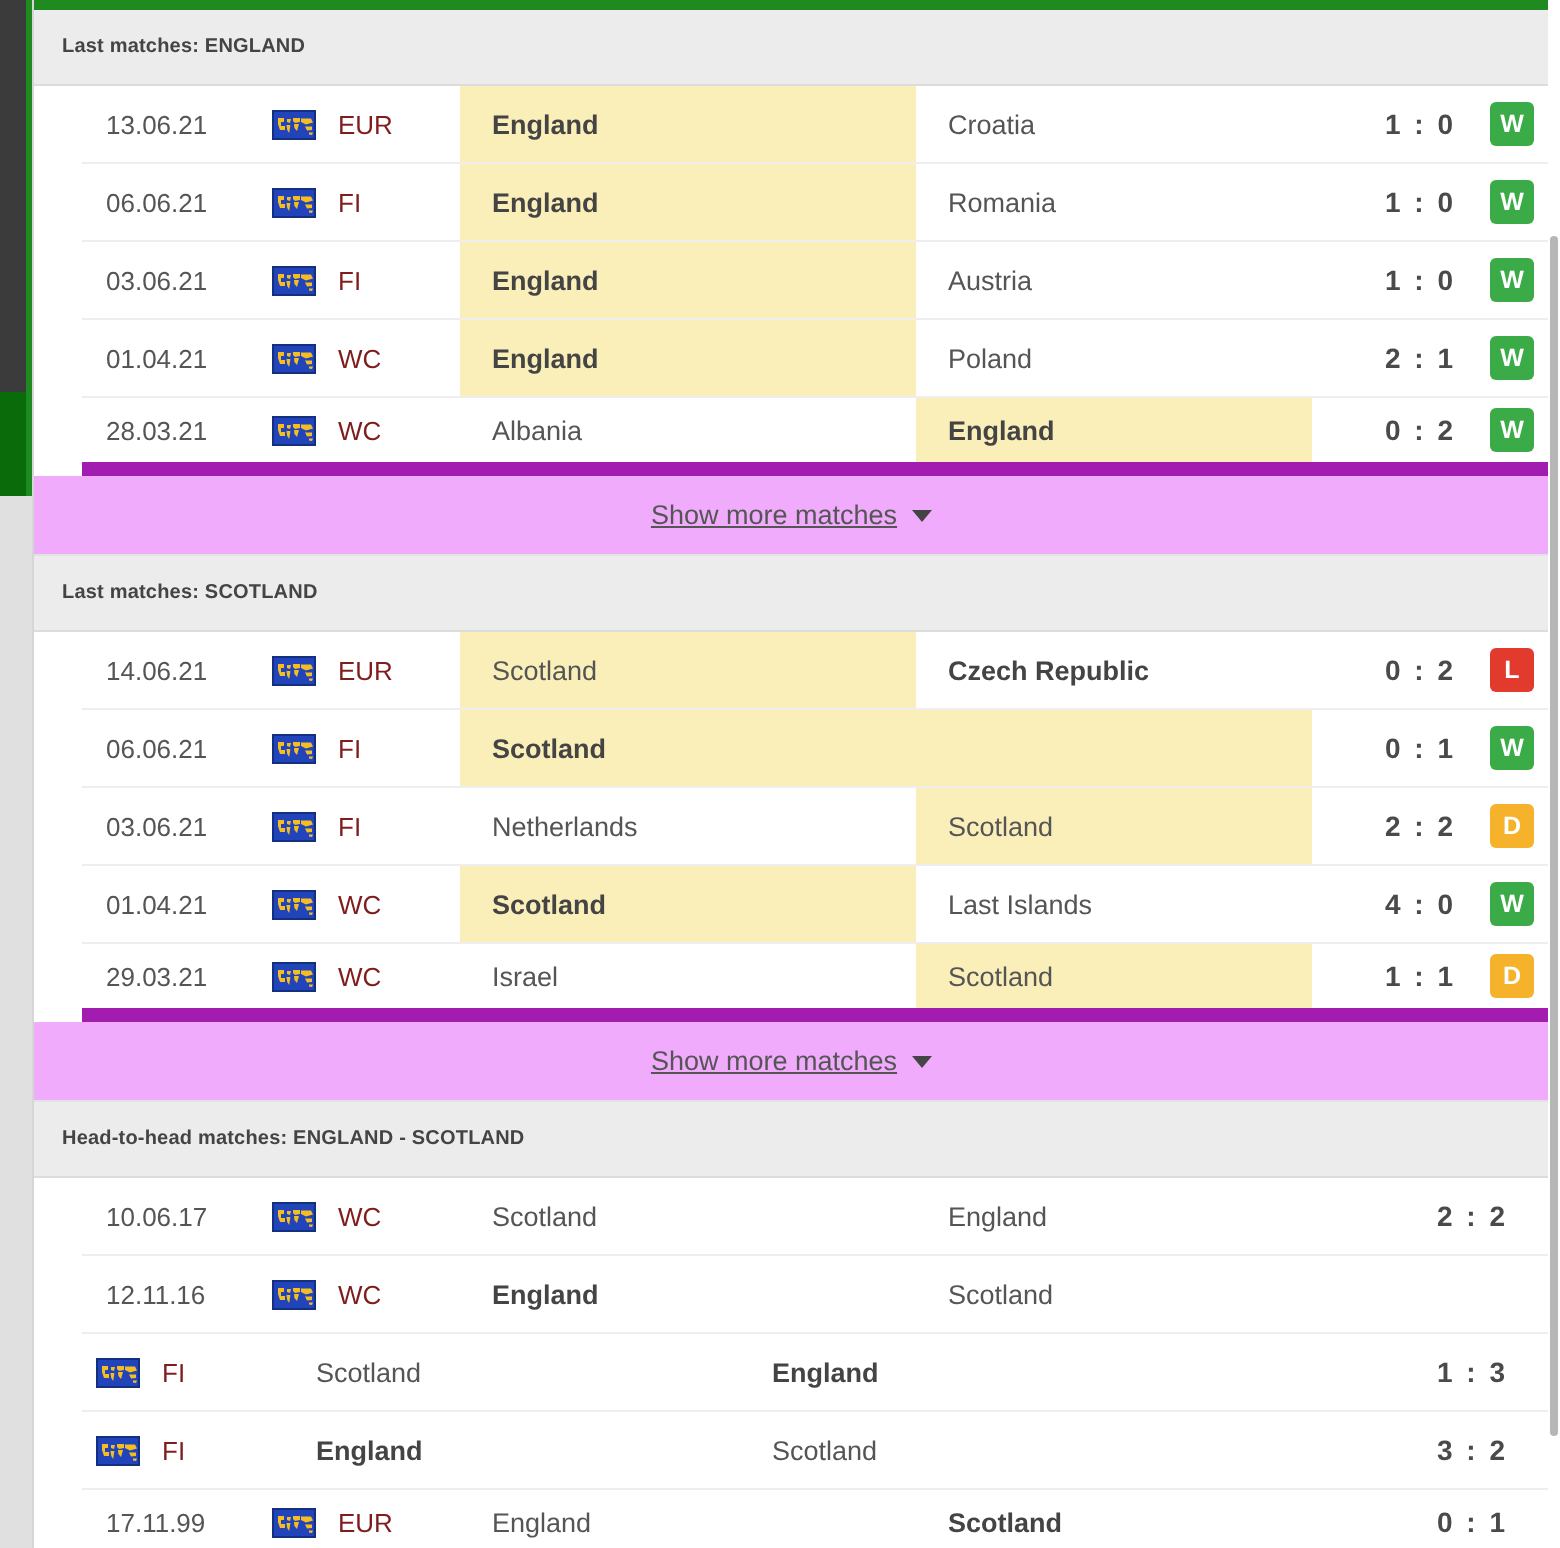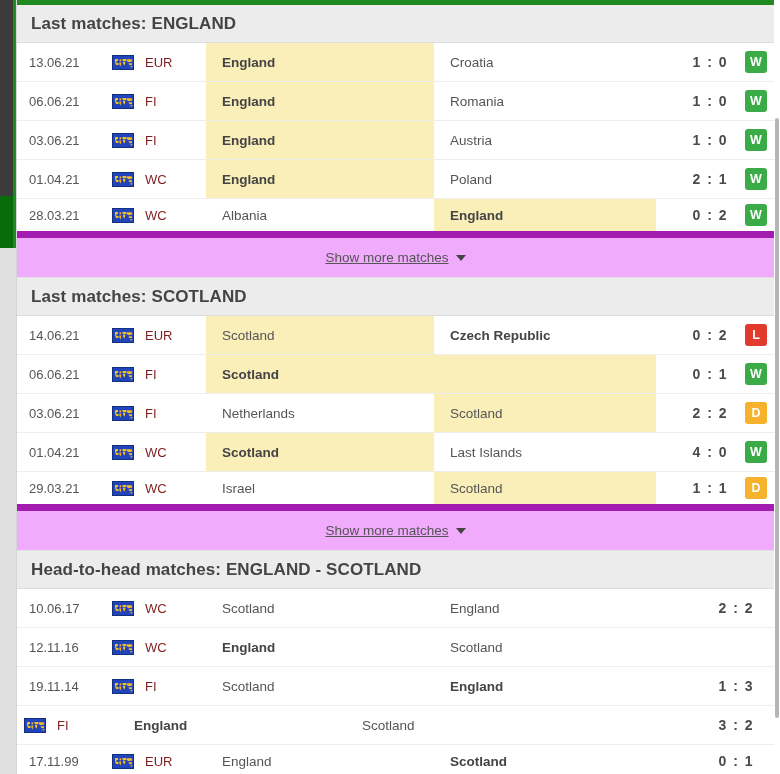--- a/index.html
+++ b/index.html
@@ -71,28 +71,28 @@
   
   .sec-header {
     height: 38px;
     background: #ececec;
     border-bottom: 1px solid #dcdcdc;
     display: flex;
     align-items: center;
     padding-left: 14px;
   }
   .sec-header .title {
-    font-size: 17px;
+    font-size: 10px;
     font-weight: bold;
     color: #444444;
     letter-spacing: .1px;
   }
 
   
-  .rows { display: block; }
+  .rows { display: block; margin-left: 24px; }
   .row {
     position: relative;
     height: 39px;
     display: flex;
     align-items: stretch;
     border-bottom: 1px solid #eeeeee;
     background: #ffffff;
   }
   .row:last-child { border-bottom: 7px solid #a21caf; }
 
@@ -574,21 +574,20 @@
               </div>
               <div class="c-comp">WC</div>
               <div class="c-home">
                 <span class="bold">England</span>
               </div>
               <div class="c-away">
                 <span class="">Scotland</span>
               </div>
             </div>
             <div class="row h2h">
-              <div class="c-date">19.11.14</div>
               <div class="c-icon">
                 <span class="wm">
                   <svg width="22" height="15" viewBox="0 0 22 15">
                     <g fill="#f5bd21">
                       <path d="M2 3 L5 3 L5 5 L3.5 5 L3.5 7 L5.5 7 L5.5 9 L3 9 L2 6 Z"></path>
                       <path d="M6.5 3.5 L8.5 3.5 L8 5.5 L6.5 5 Z"></path>
                       <path d="M6.2 6.5 L8.2 6.5 L7.6 10.5 L6.6 9 Z"></path>
                       <path d="M9.5 3 L13 3 L13 5 L10.5 5.5 L9.5 4.5 Z"></path>
                       <path d="M10 6 L12.5 6 L11.5 9.5 L10.2 8 Z"></path>
                       <path d="M13.5 3.2 L18.5 3.2 L19.5 5.2 L16 6.2 L13.5 5 Z"></path>

